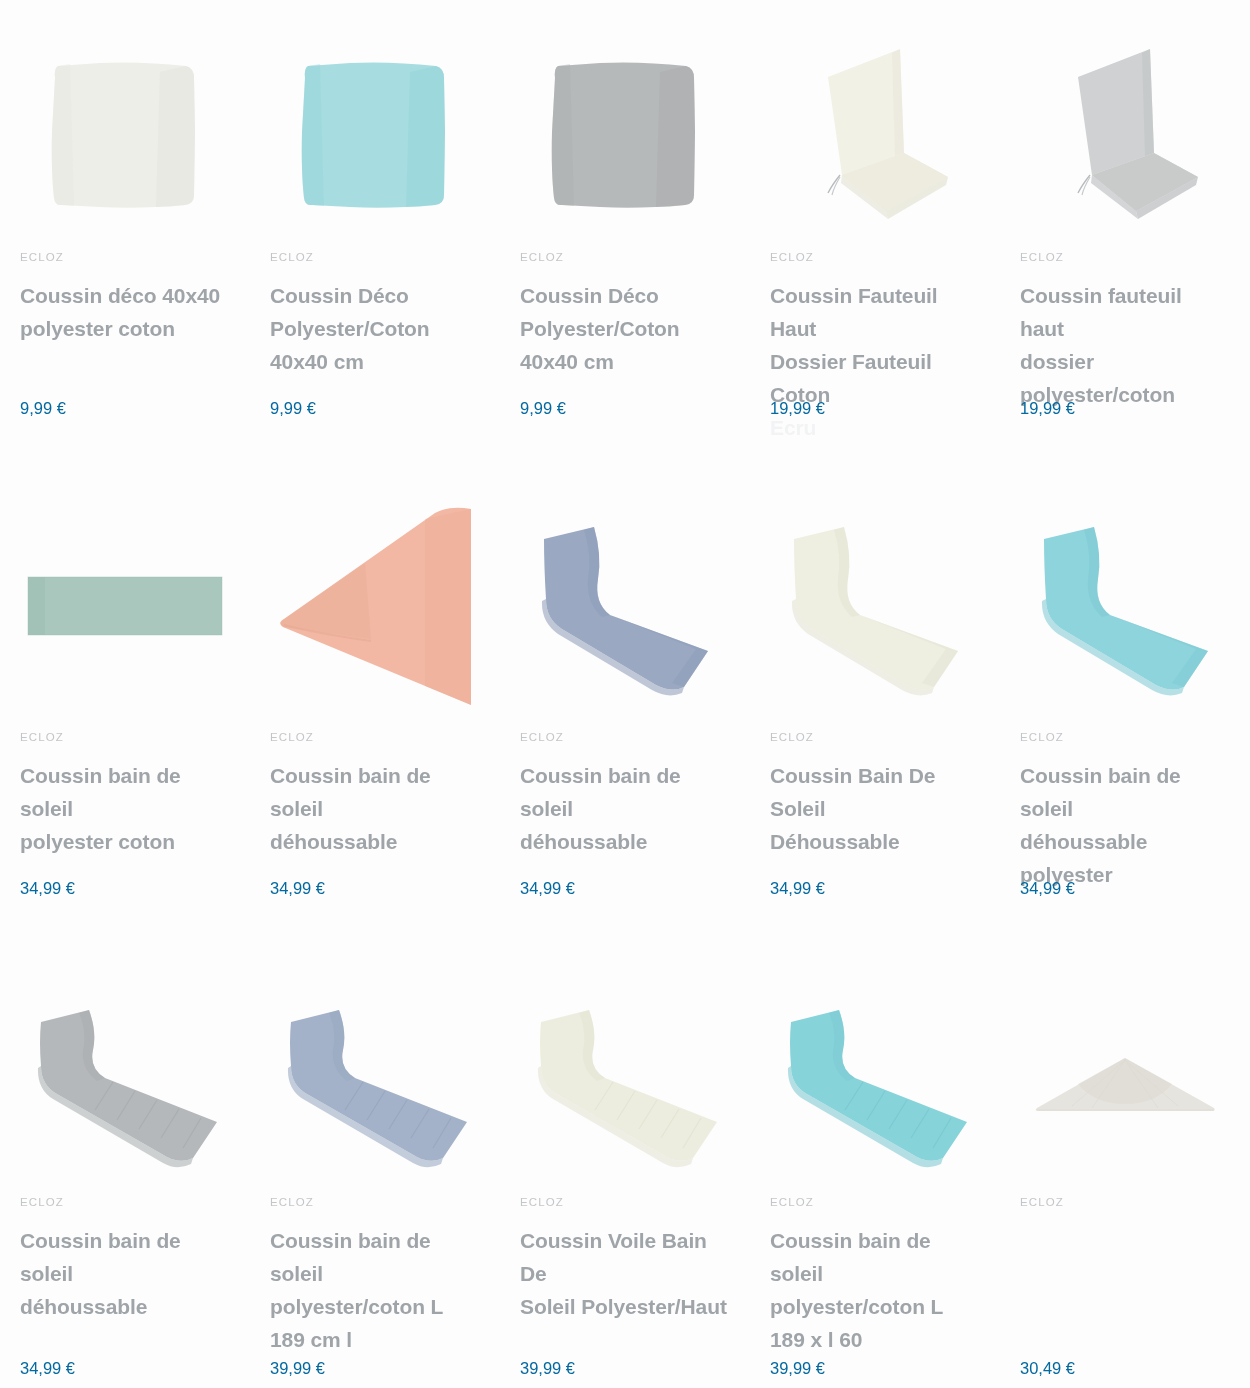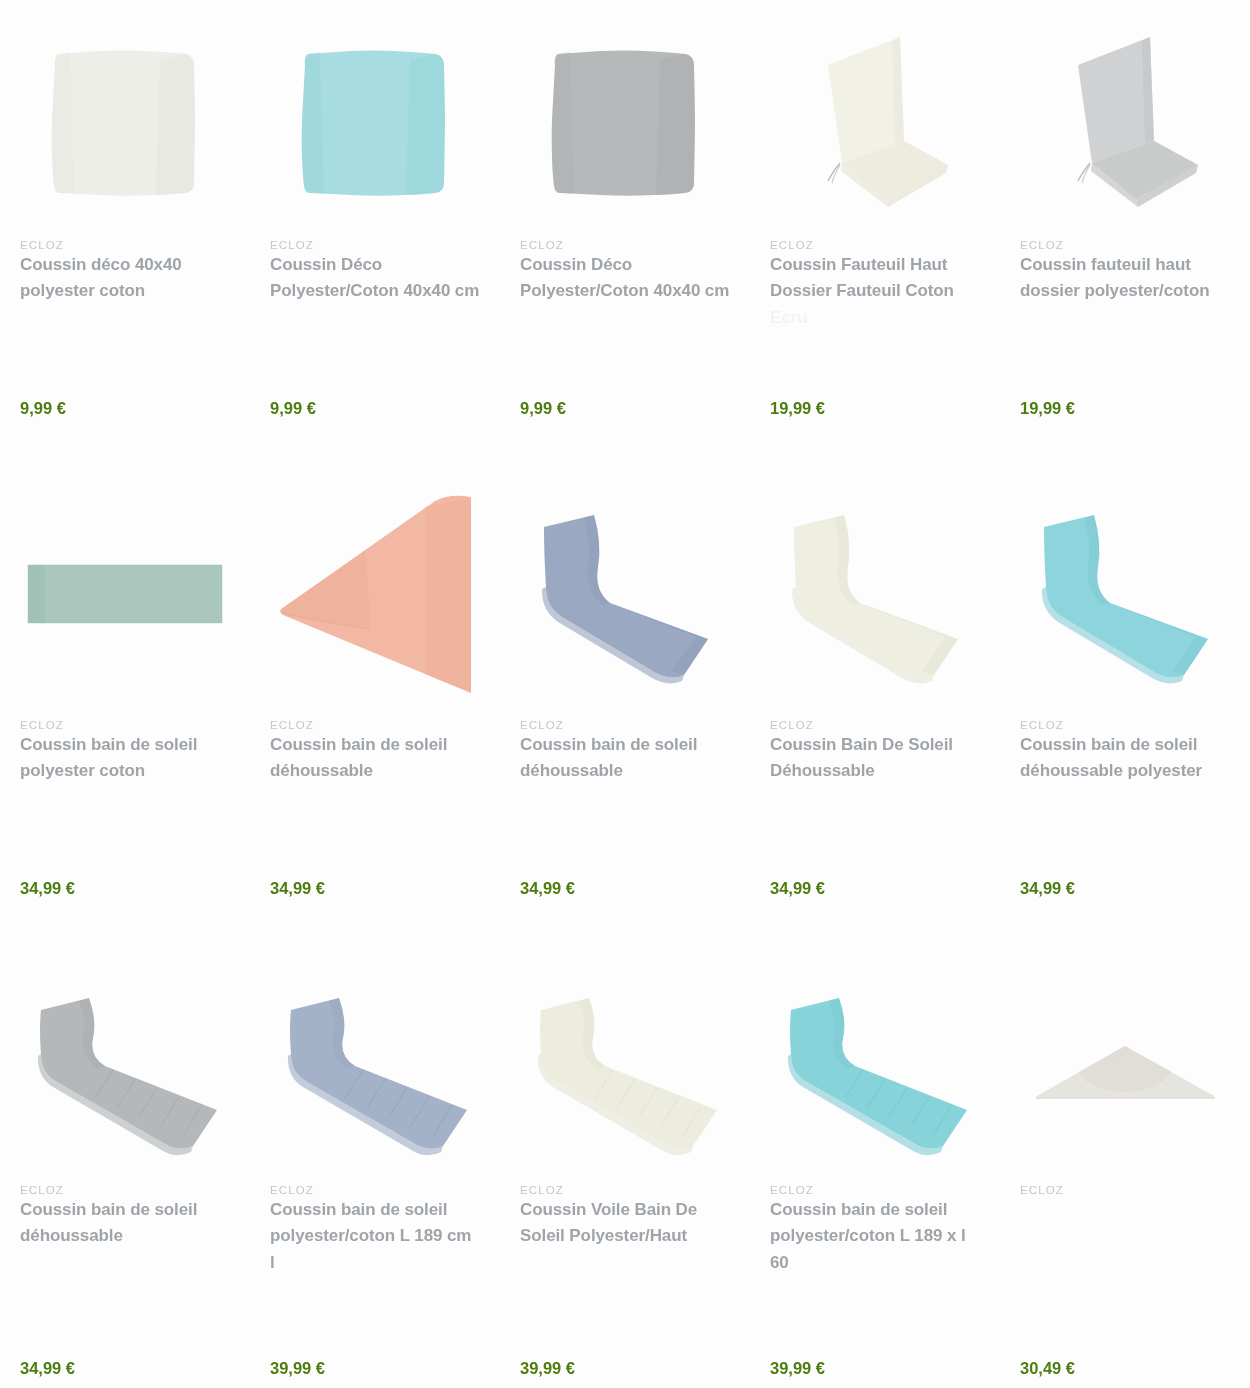--- a/index.html
+++ b/index.html
@@ -18,21 +18,21 @@
   #grid {
     display: grid;
     grid-template-columns: repeat(5, 250px);
     grid-template-rows: 480px 480px 428px;
     width: 1250px;
   }
 
   .card {
     position: relative;
     box-sizing: border-box;
-    padding: 0 20px;
+    padding: 12px 20px;
     background: #fdfdfd;
     display: flex;
     flex-direction: column;
   }
 
   .img-wrap {
     height: 230px;
     display: flex;
     align-items: center;
     justify-content: center;
@@ -47,36 +47,37 @@
     font-size: 11.5px;
     letter-spacing: 1.1px;
     color: #c3c6c9;
     font-weight: 400;
     margin-top: 10px;
     margin-bottom: 0;
     line-height: 1;
   }
 
   .title {
-    font-size: 17px;
+    font-size: 21px;
     font-weight: 700;
     color: #9fa4a9;
     line-height: 1.58;
     letter-spacing: -0.1px;
+    margin-top: 15px;
     max-width: 215px;
   }
 
   .title .faint {
     color: #f2f3f4;
   }
 
   .price {
     font-size: 16.5px;
-    font-weight: 700;
-    color: #4d7c0f;
+    font-weight: 400;
+    color: #0369a1;
     letter-spacing: 0px;
     position: absolute;
     bottom: 0;
     left: 20px;
   }
 
   
   .row1 .price { bottom: 62px; }
   .row2 .price { bottom: 62px; }
   .row3 .price { bottom: 10px; }

